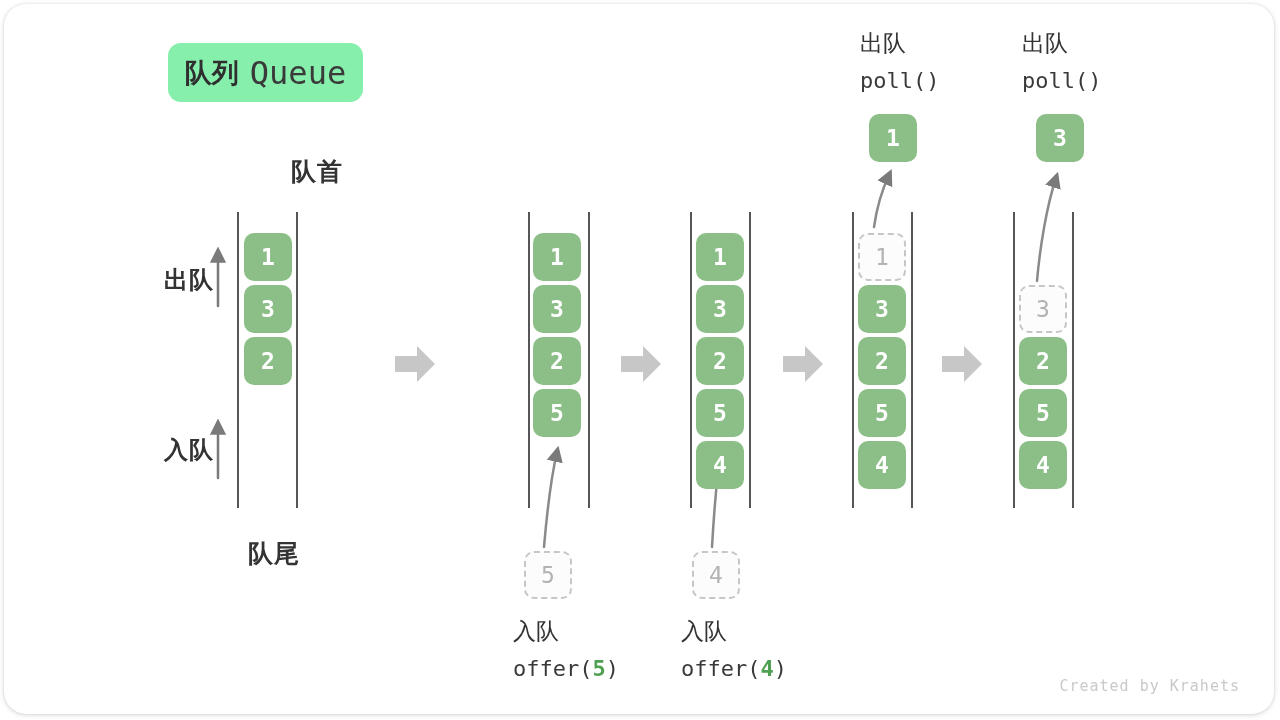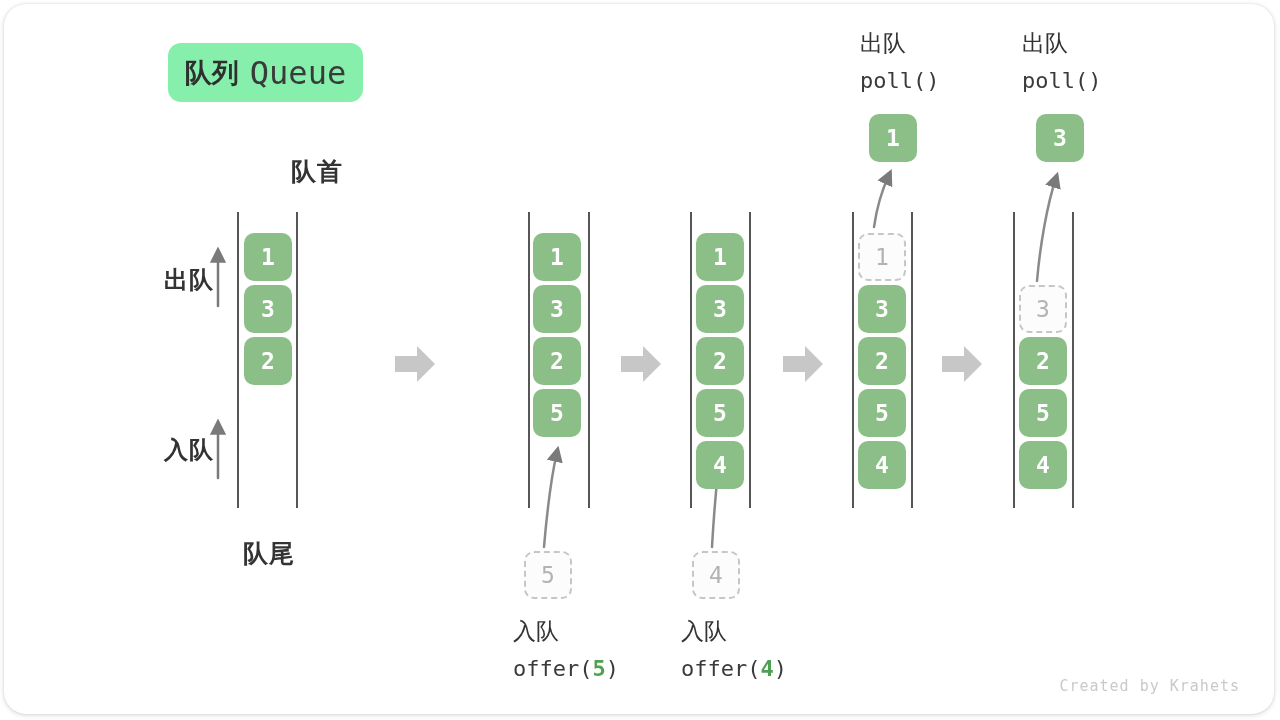--- a/index.html
+++ b/index.html
@@ -74,21 +74,21 @@
   <path d="M 874 227 C 877 206 882 190 889 175" fill="none" stroke="#8a8a8a" stroke-width="2.5" stroke-linecap="round" marker-end="url(#ah)"></path>
   <path d="M 1037 281 C 1040 246 1047 205 1056 178" fill="none" stroke="#8a8a8a" stroke-width="2.5" stroke-linecap="round" marker-end="url(#ah)"></path>
 </svg>
 
 <div class="badge">
   <span class="zh">队列</span>
   <span class="en">Queue</span>
 </div>
 
 <div class="cnb" style="left:238px; top:155px; width:62px; text-align:center;margin-left:48px;">队首</div>
-<div class="cnb" style="left:238px; top:537px; width:62px; text-align:center;">队尾</div>
+<div class="cnb" style="left:238px; top:537px; width:62px; text-align:right;">队尾</div>
 <div class="cnb" style="left:164px; top:264px; font-size:24px;">出队</div>
 <div class="cnb" style="left:164px; top:434px; font-size:24px;">入队</div>
 
 <div class="wall" style="left:237px;"></div>
 <div class="wall" style="left:296px;"></div>
 <div class="qbox" style="left:244px; top:233px;">1</div>
 <div class="qbox" style="left:244px; top:285px;">3</div>
 <div class="qbox" style="left:244px; top:337px;">2</div>
 
 <div class="wall" style="left:528px;"></div>

